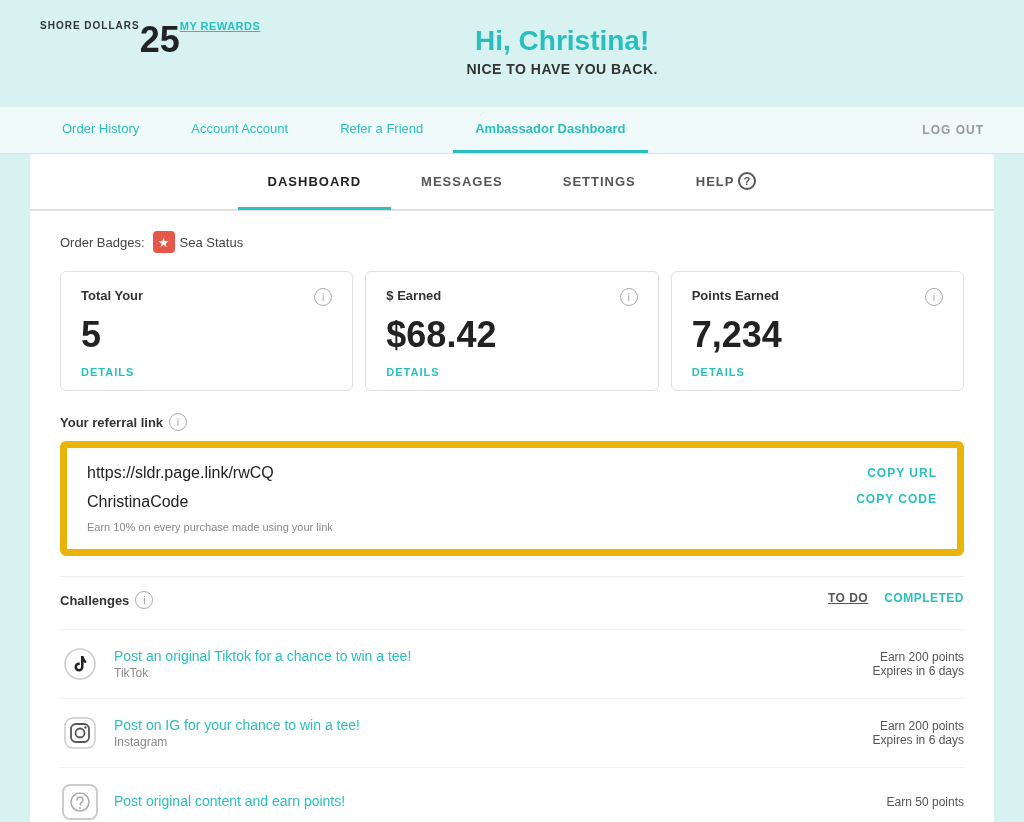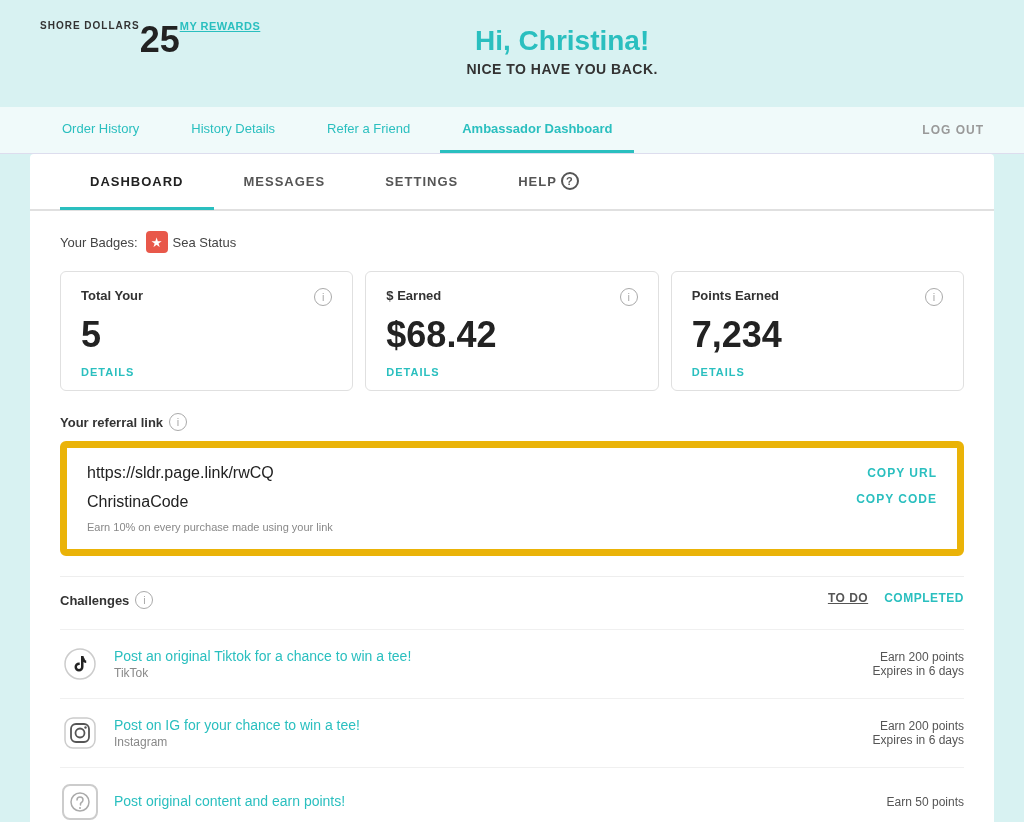--- a/index.html
+++ b/index.html
@@ -104,20 +104,21 @@
       padding: 0;
       min-height: 580px;
     }
 
     
     .inner-tabs {
       display: flex;
       border-bottom: 2px solid #e0e0e0;
       padding: 0 30px;
       align-items: center;
+      justify-content: center;
     }
     .inner-tab {
       padding: 18px 30px;
       font-size: 13px;
       font-weight: 600;
       letter-spacing: 1px;
       color: #555;
       cursor: pointer;
       border-bottom: 3px solid transparent;
       margin-bottom: -2px;
@@ -405,21 +406,21 @@
   <div class="welcome-section">
     <div class="welcome-title">Hi, Christina!</div>
     <div class="welcome-sub">NICE TO HAVE YOU BACK.</div>
   </div>
   <div style="width:120px"></div>
 </div>
 
 <div class="nav-tabs-outer">
   <div class="nav-tabs">
     <div class="nav-tab">Order History</div>
-    <div class="nav-tab">History Details</div>
+    <div class="nav-tab">Account Account</div>
     <div class="nav-tab">Refer a Friend</div>
     <div class="nav-tab active">Ambassador Dashboard</div>
   </div>
   <div class="nav-logout">LOG OUT</div>
 </div>
 
 <div class="main-content">
 
   <div class="inner-tabs">
     <div class="inner-tab active">DASHBOARD</div>
@@ -427,21 +428,21 @@
     <div class="inner-tab">SETTINGS</div>
     <div class="inner-tab inner-tab-help">
       <span>HELP</span>
       <div class="help-circle">?</div>
     </div>
   </div>
 
   <div class="dashboard-content">
 
     <div class="badges-row">
-      <span class="badges-label">Your Badges:</span>
+      <span class="badges-label">Order Badges:</span>
       <div class="badge-item">
         <div class="badge-star">★</div>
         <span>Sea Status</span>
       </div>
     </div>
 
     <div class="stats-cards">
 
       <div class="stat-card">
         <div class="stat-card-header">

